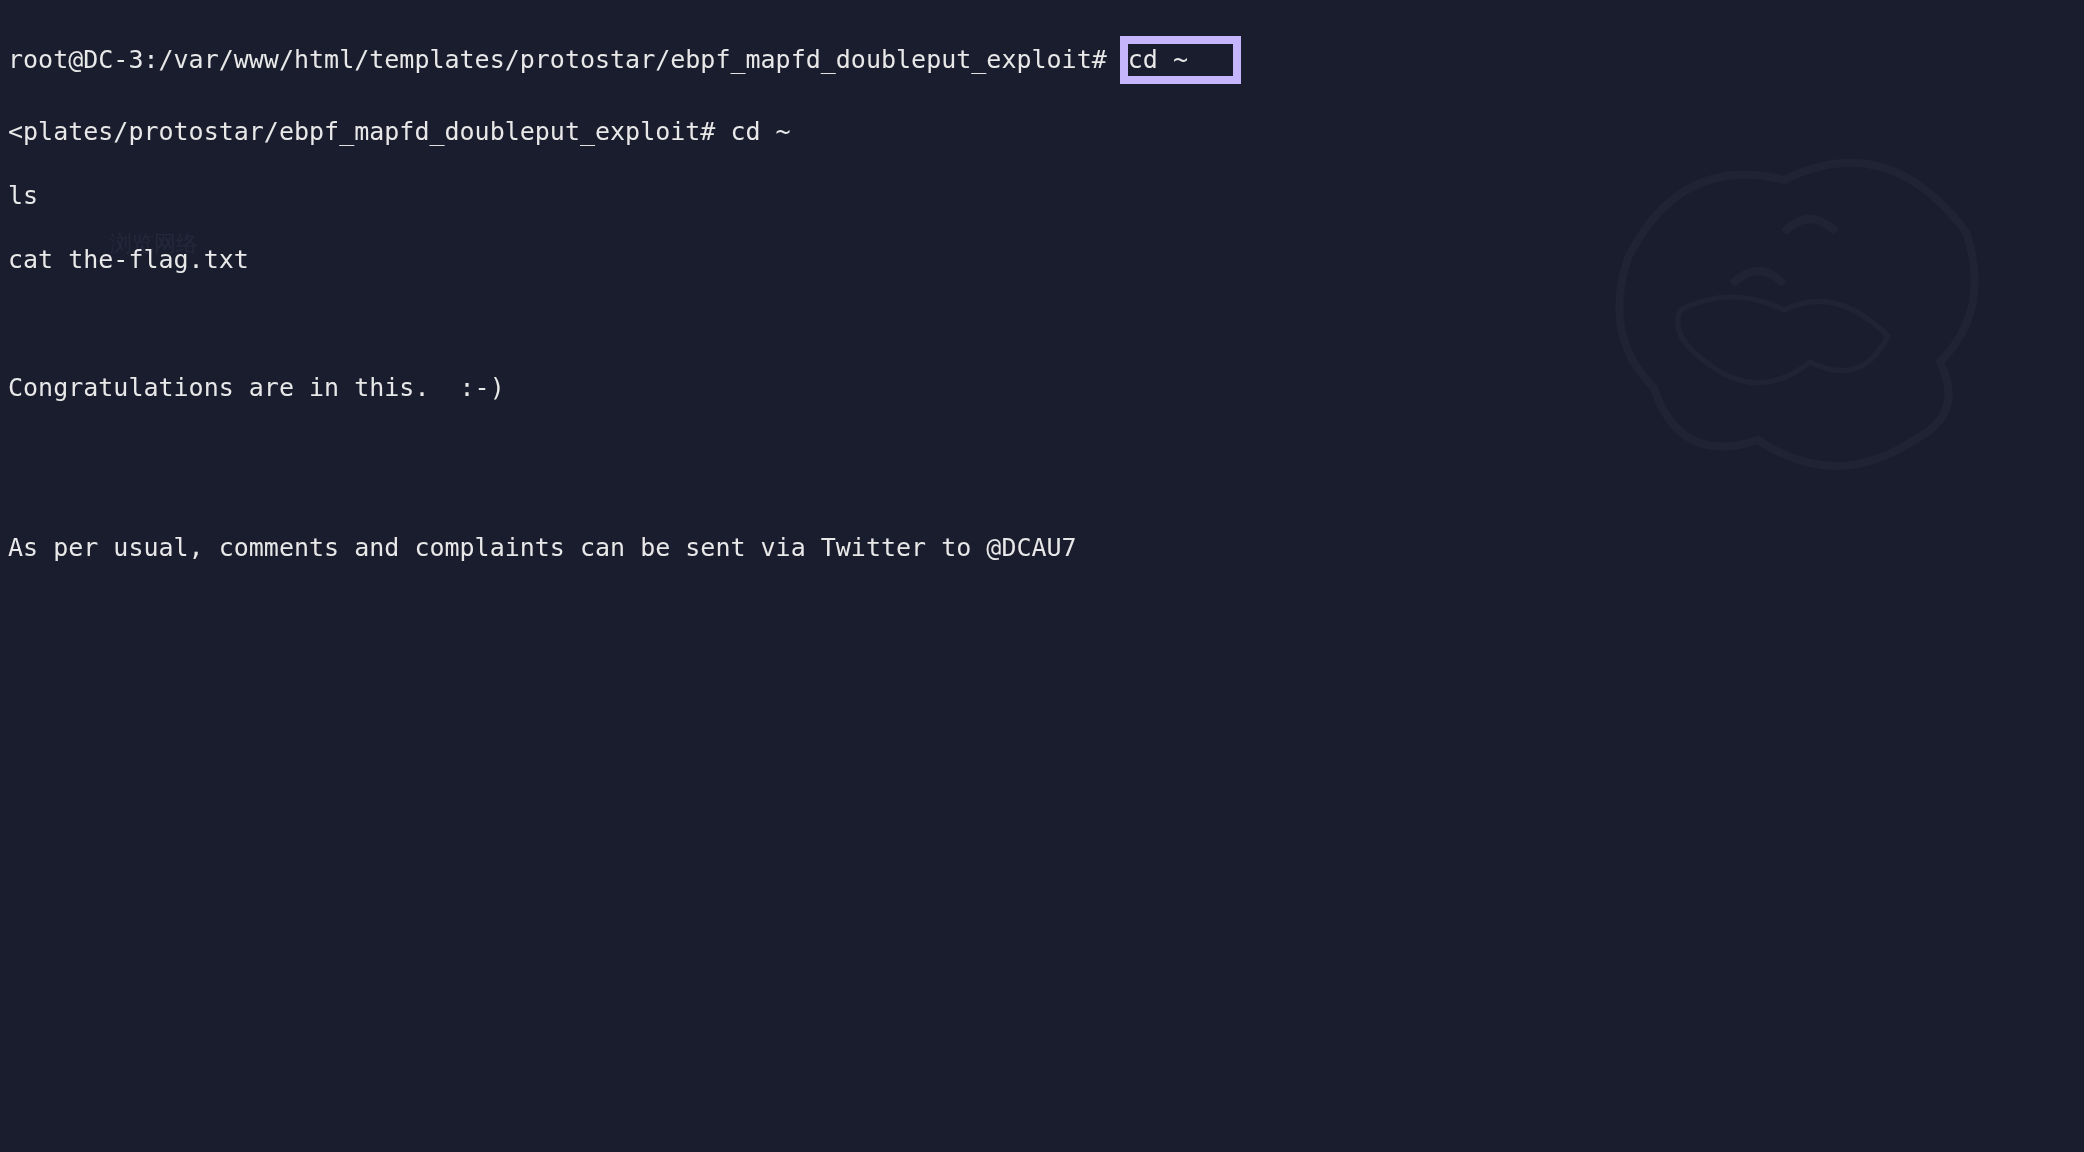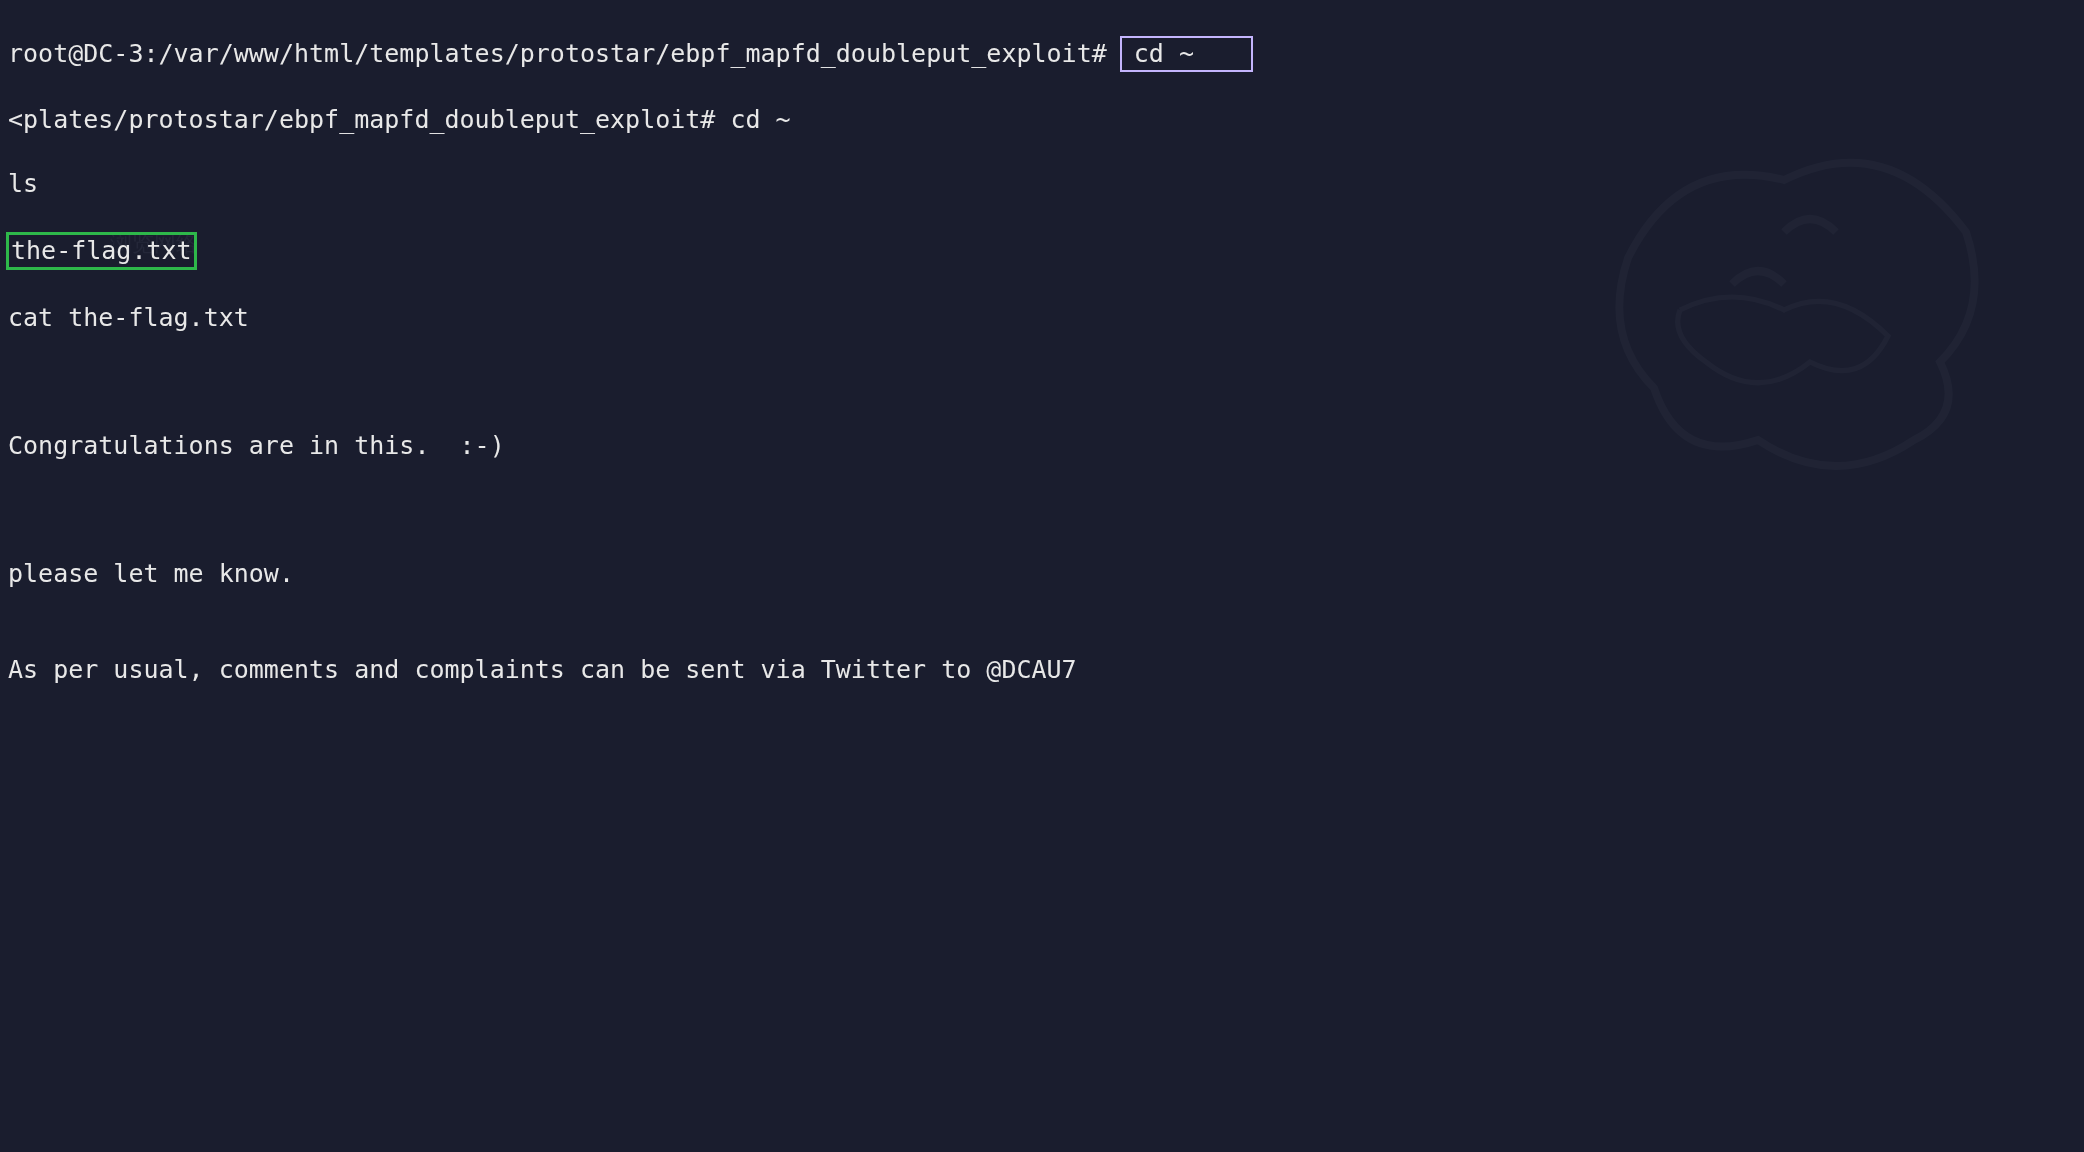--- a/index.html
+++ b/index.html
@@ -20,23 +20,23 @@
       position: relative;
     }
     .terminal {
       white-space: pre;
     }
     .line {
       display: block;
       white-space: pre;
     }
     .box-yellow {
-      border: 2px solid #c4b5fd;
+      border: 8px solid #c4b5fd;
       display: inline-block;
-      padding: 0 12px;
+      padding: 0 0;
       margin-left: -2px;
     }
     .box-green {
       border: 3px solid #2eb84a;
       display: inline-block;
       padding: 0 2px;
       margin-left: -2px;
     }
     .bg-watermark {
       position: absolute;
@@ -78,26 +78,24 @@
     <path d="M30 50 Q40 45 50 50 Q60 45 70 55 Q65 65 55 60 Q45 68 35 60 Q28 55 30 50" fill="none" stroke="#8899aa" stroke-width="1"></path>
   </svg>
 </div>
 
 <div class="ghost-text ghost-2"><span>浏览网络</span></div>
 
 <div class="content-layer terminal">
 <span class="line"><span>root@DC-3:/var/www/html/templates/protostar/ebpf_mapfd_doubleput_exploit# </span><span class="box-yellow"><span>cd ~</span>   </span></span>
 <span class="line">&lt;plates/protostar/ebpf_mapfd_doubleput_exploit# cd ~</span>
 <span class="line">ls</span>
-<span class="line"><span class="box-green"><span>the-flag.txt</span></span></span>
 <span class="line">cat the-flag.txt</span>
 <span class="line"></span>
 <span class="line"></span>
 <span class="line">Congratulations are in this.  :-)</span>
 <span class="line"></span>
 <span class="line"></span>
-<span class="line">please let me know.</span>
 <span class="line"></span>
 <span class="line">As per usual, comments and complaints can be sent via Twitter to @DCAU7</span>
 <span class="line"></span>
 
 
 </div>
 
 </body></html>

